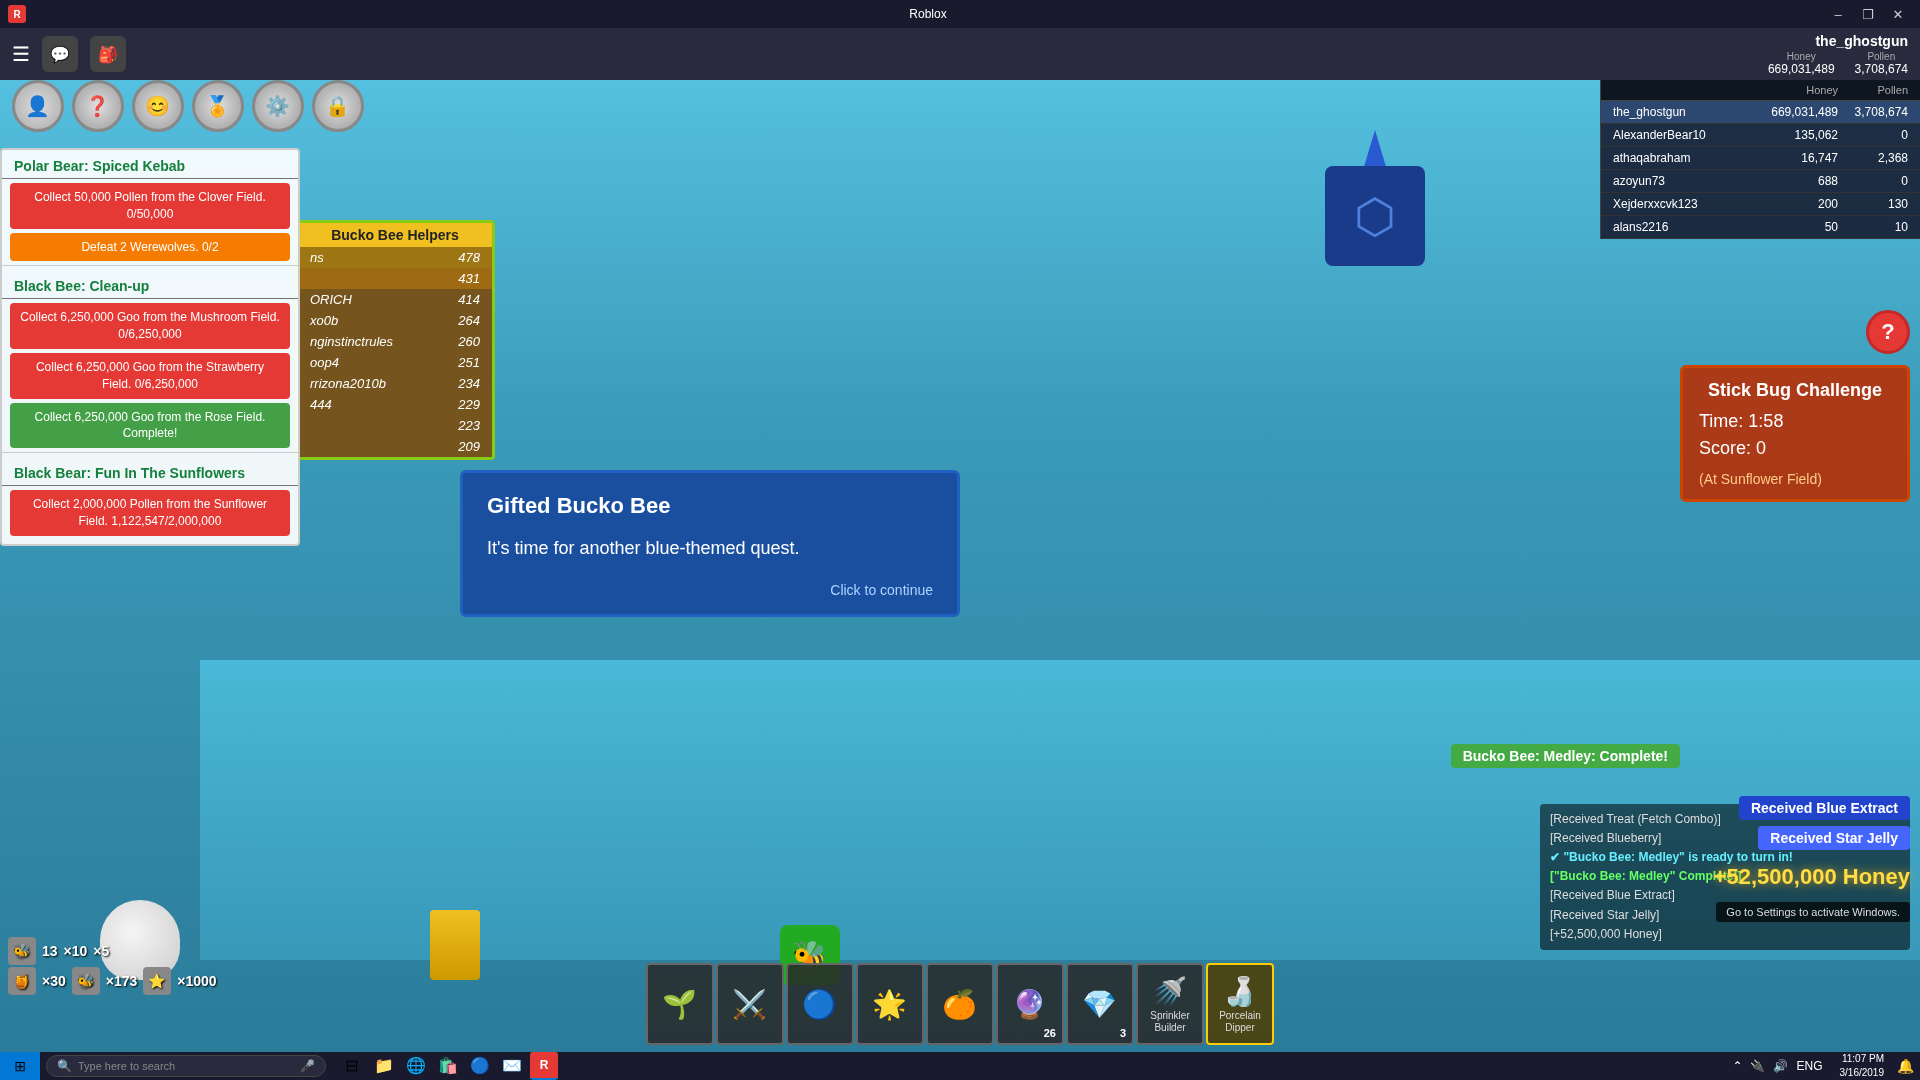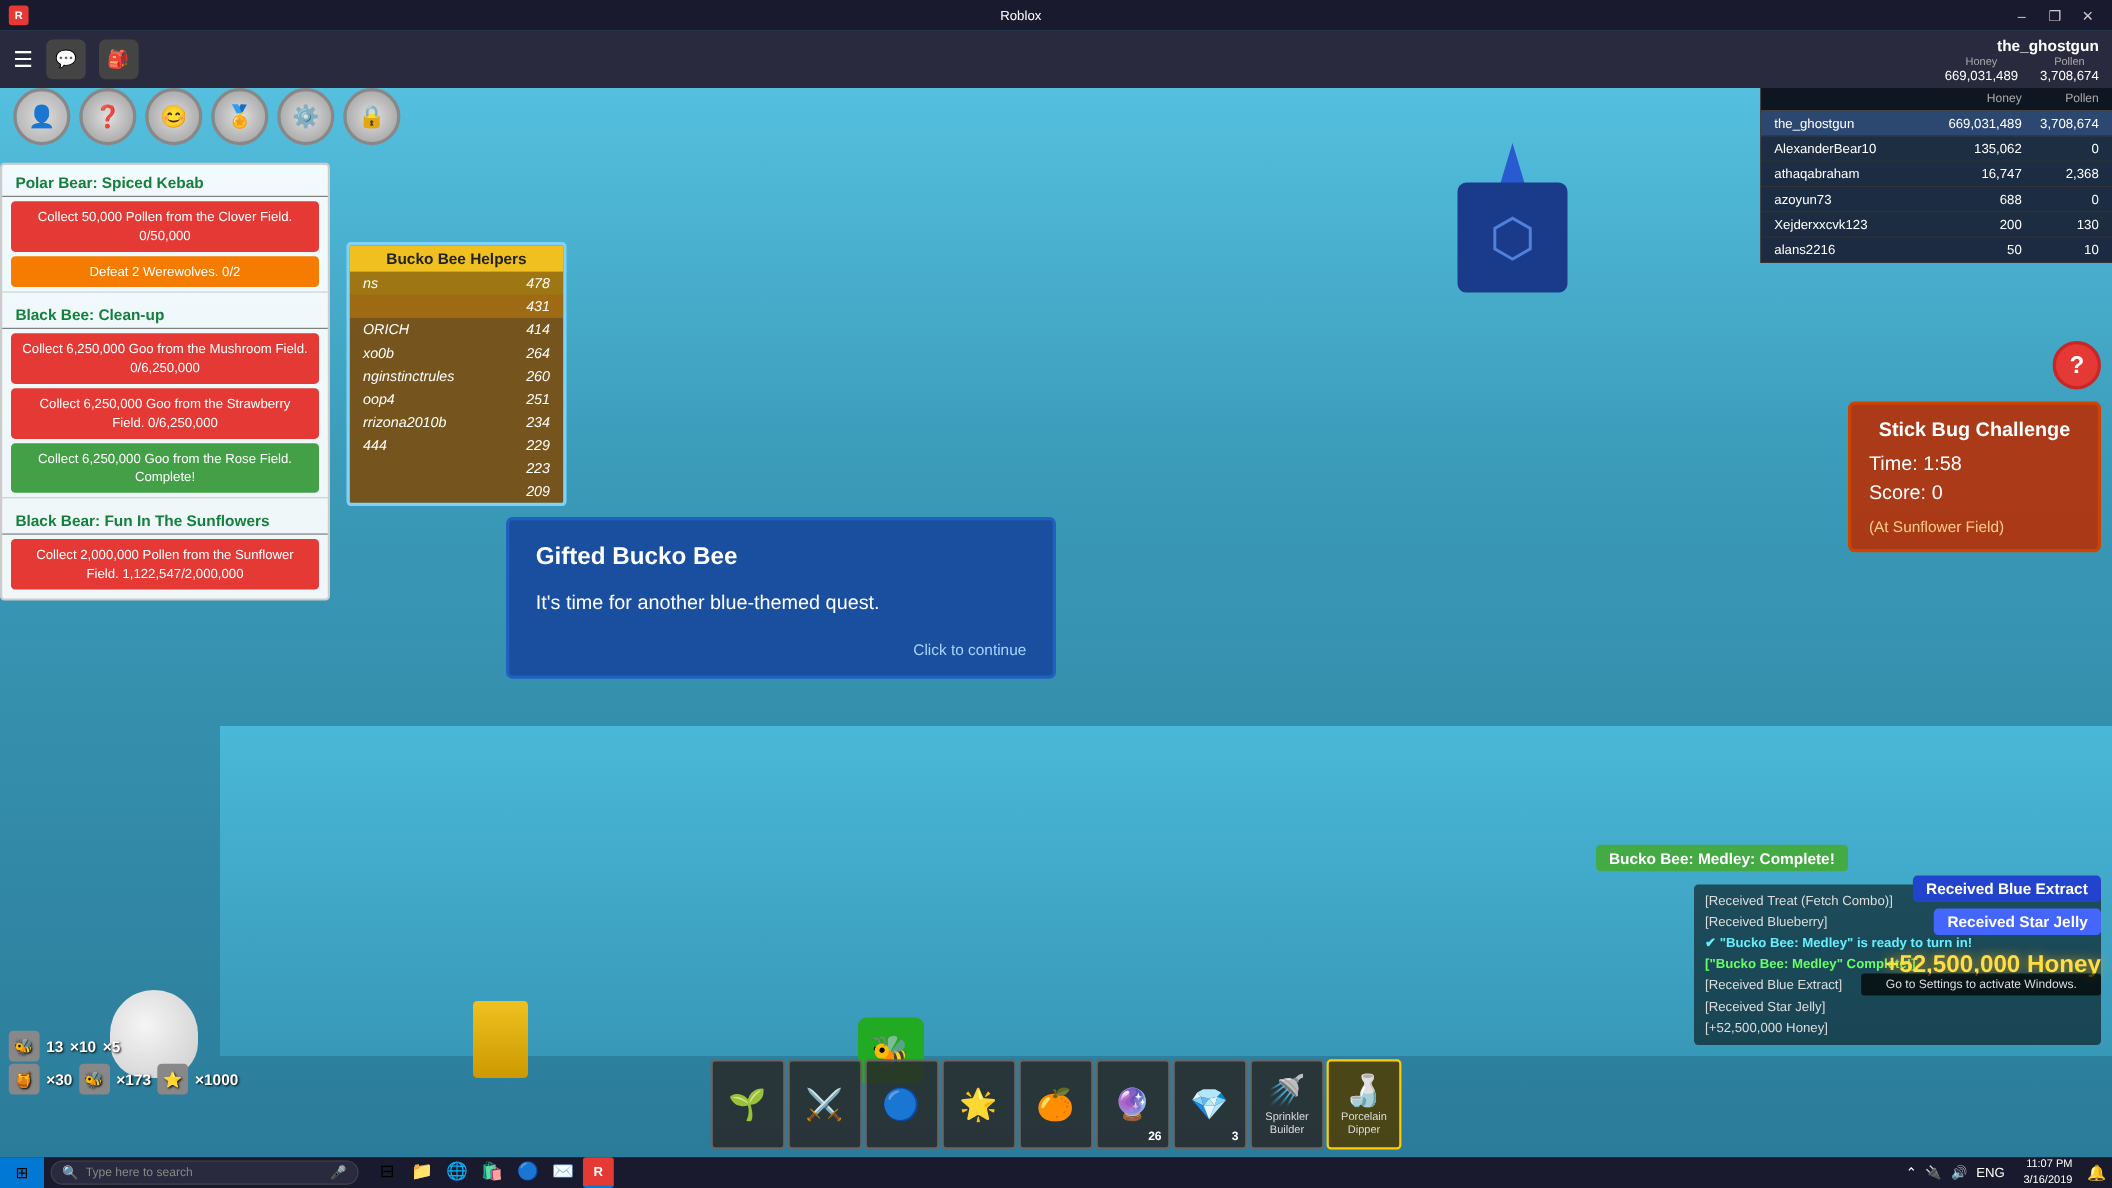--- a/index.html
+++ b/index.html
@@ -186,24 +186,23 @@
       margin: 4px 0;
     }
 
     
     .helpers-panel {
       position: absolute;
       top: 220px;
       left: 295px;
       width: 200px;
       background: rgba(120, 80, 20, 0.95);
-      border: 3px solid #7dd3fc;
+      border: 3px solid #84cc16;
       border-radius: 4px;
       z-index: 85;
-      margin-left: 20px;
     }
     .helpers-title {
       background: #f0c020;
       color: #222;
       font-weight: bold;
       text-align: center;
       padding: 4px;
       font-size: 14px;
     }
     .helpers-row {
@@ -380,21 +379,21 @@
       background: #4466ff;
       color: white;
       padding: 4px 12px;
       border-radius: 4px;
       font-size: 14px;
       font-weight: bold;
       z-index: 95;
     }
     .notif-complete {
       position: absolute;
-      bottom: 288px;
+      bottom: 312px;
       right: 240px;
       background: #44aa44;
       color: white;
       padding: 4px 12px;
       border-radius: 4px;
       font-size: 14px;
       font-weight: bold;
       z-index: 95;
       margin-top: 21px;
     }
@@ -403,25 +402,25 @@
       bottom: 190px;
       right: 10px;
       color: #ffdd44;
       font-size: 22px;
       font-weight: bold;
       z-index: 95;
       text-shadow: 0 0 10px rgba(255,180,0,0.8);
     }
     .notif-windows {
       position: absolute;
-      bottom: 175px;
+      bottom: 158px;
       right: 10px;
       background: rgba(0,0,0,0.7);
       color: #ddd;
-      padding: 4px 22px;
+      padding: 4px 10px;
       font-size: 11px;
       border-radius: 3px;
       z-index: 95;
     }
 
     
     .hotbar {
       position: absolute;
       bottom: 28px;
       left: 0;

